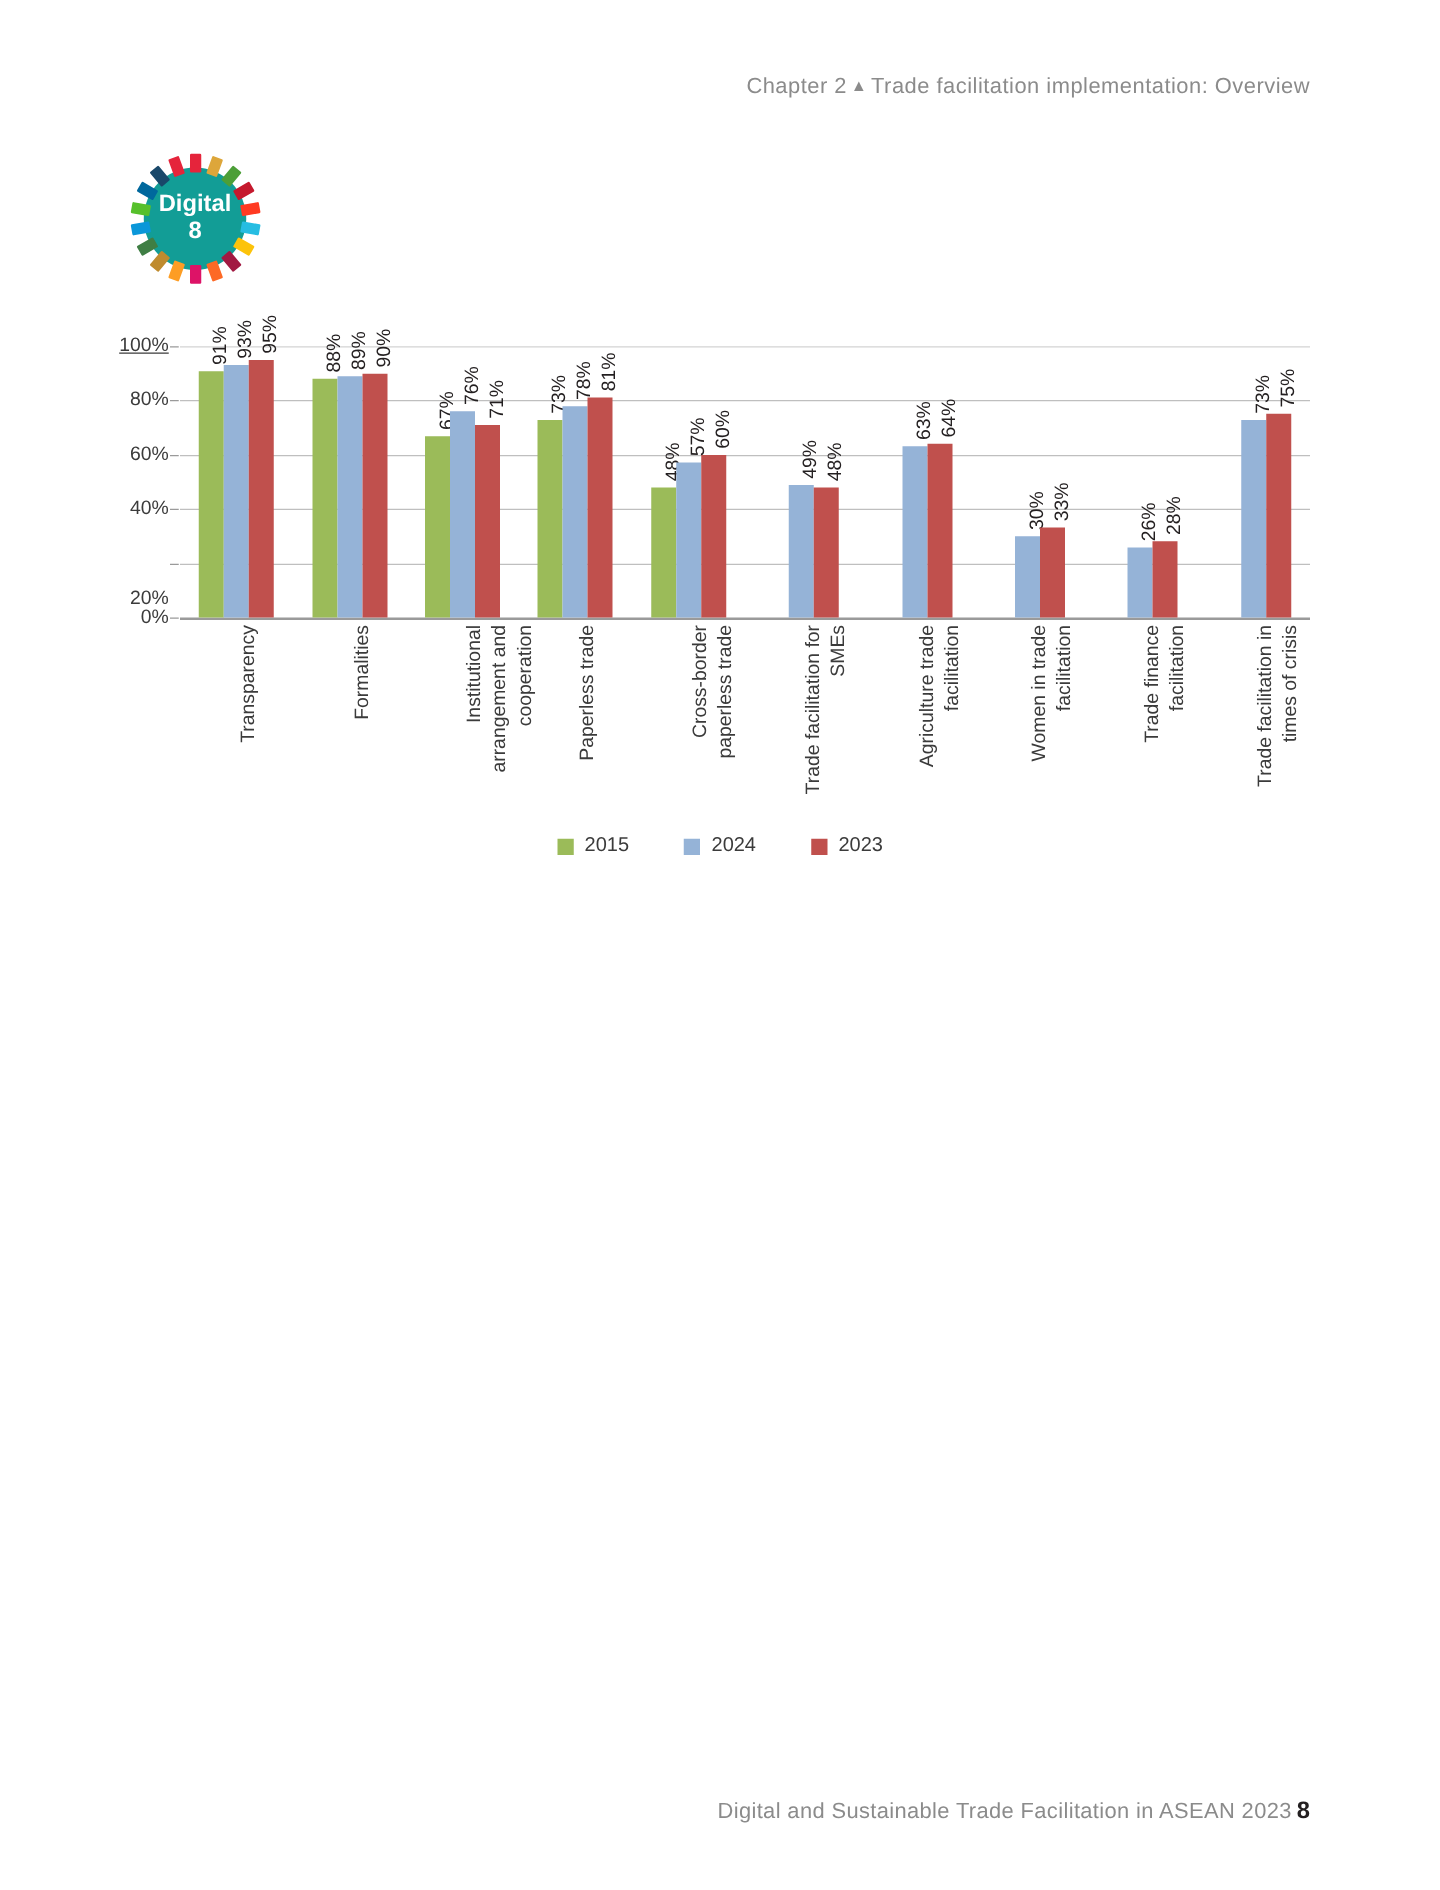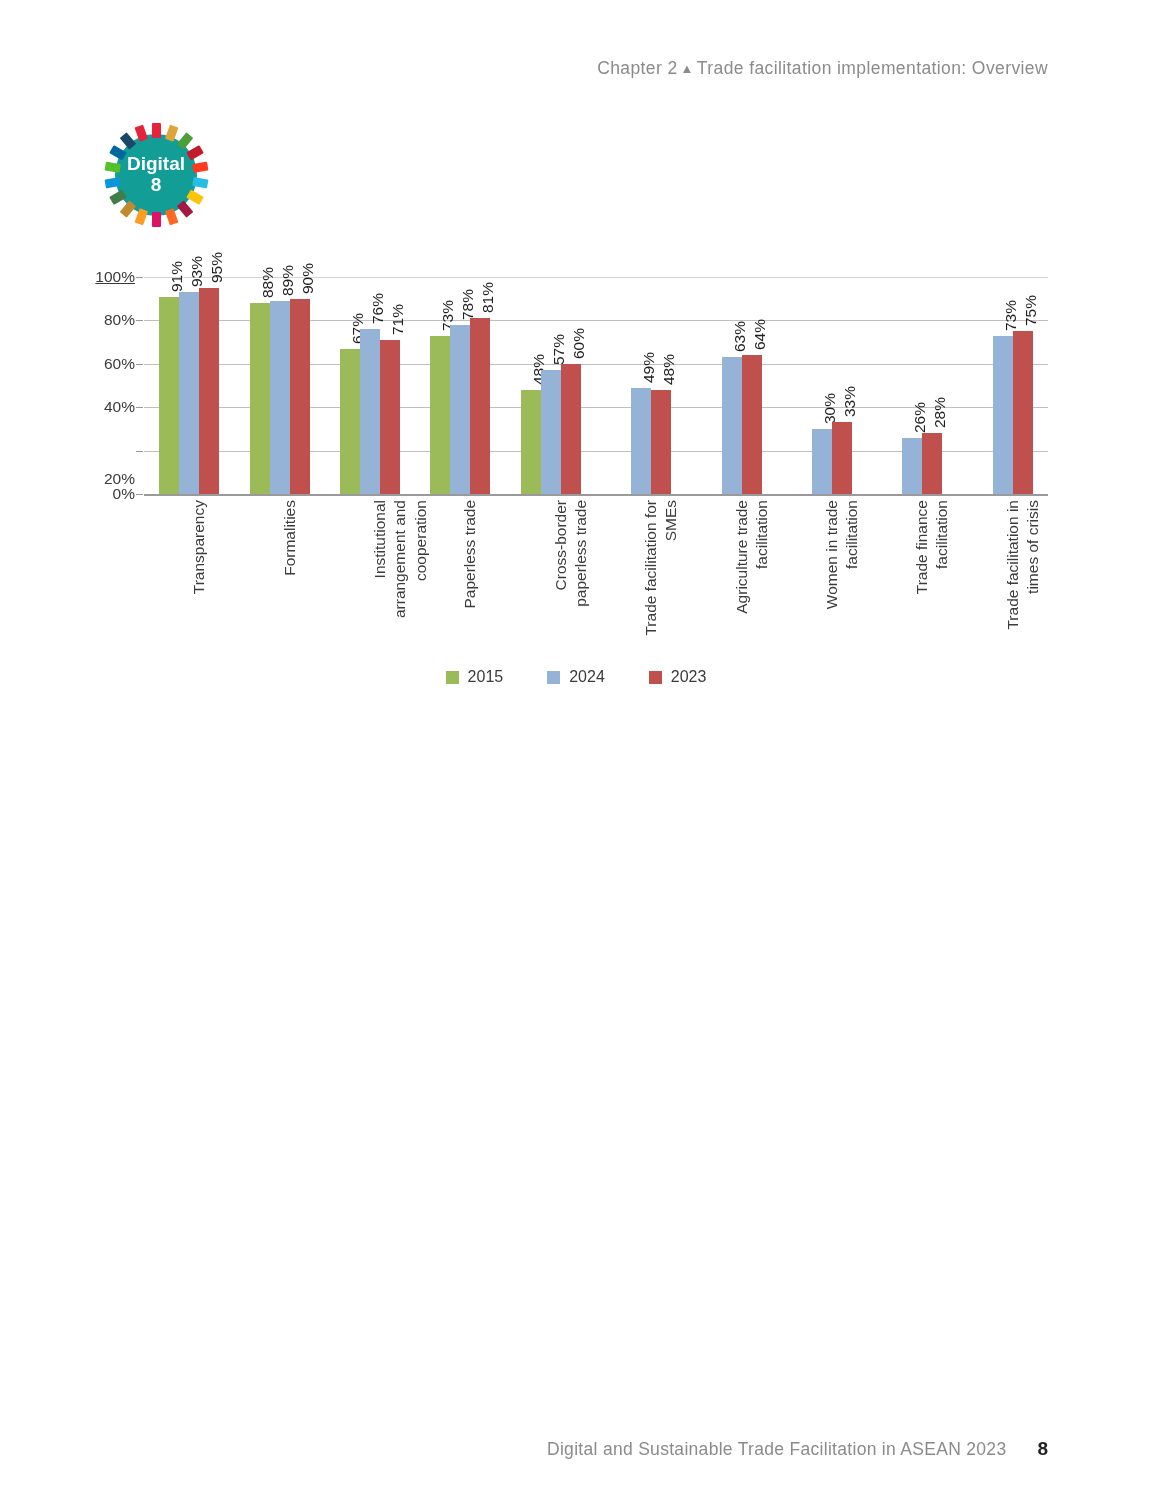--- a/index.html
+++ b/index.html
@@ -228,21 +228,21 @@
     display: inline-block;
   }
 
   
   .page-footer {
     position: absolute;
     bottom: 52px;
     right: 104px;
     display: flex;
     align-items: baseline;
-    gap: 31px;
+    gap: 4px;
     white-space: nowrap;
   }
   .footer-text {
     font-size: 17.5px;
     letter-spacing: 0.3px;
     color: #8b8b8b;
   }
   .footer-page {
     font-size: 19px;
     font-weight: bold;

